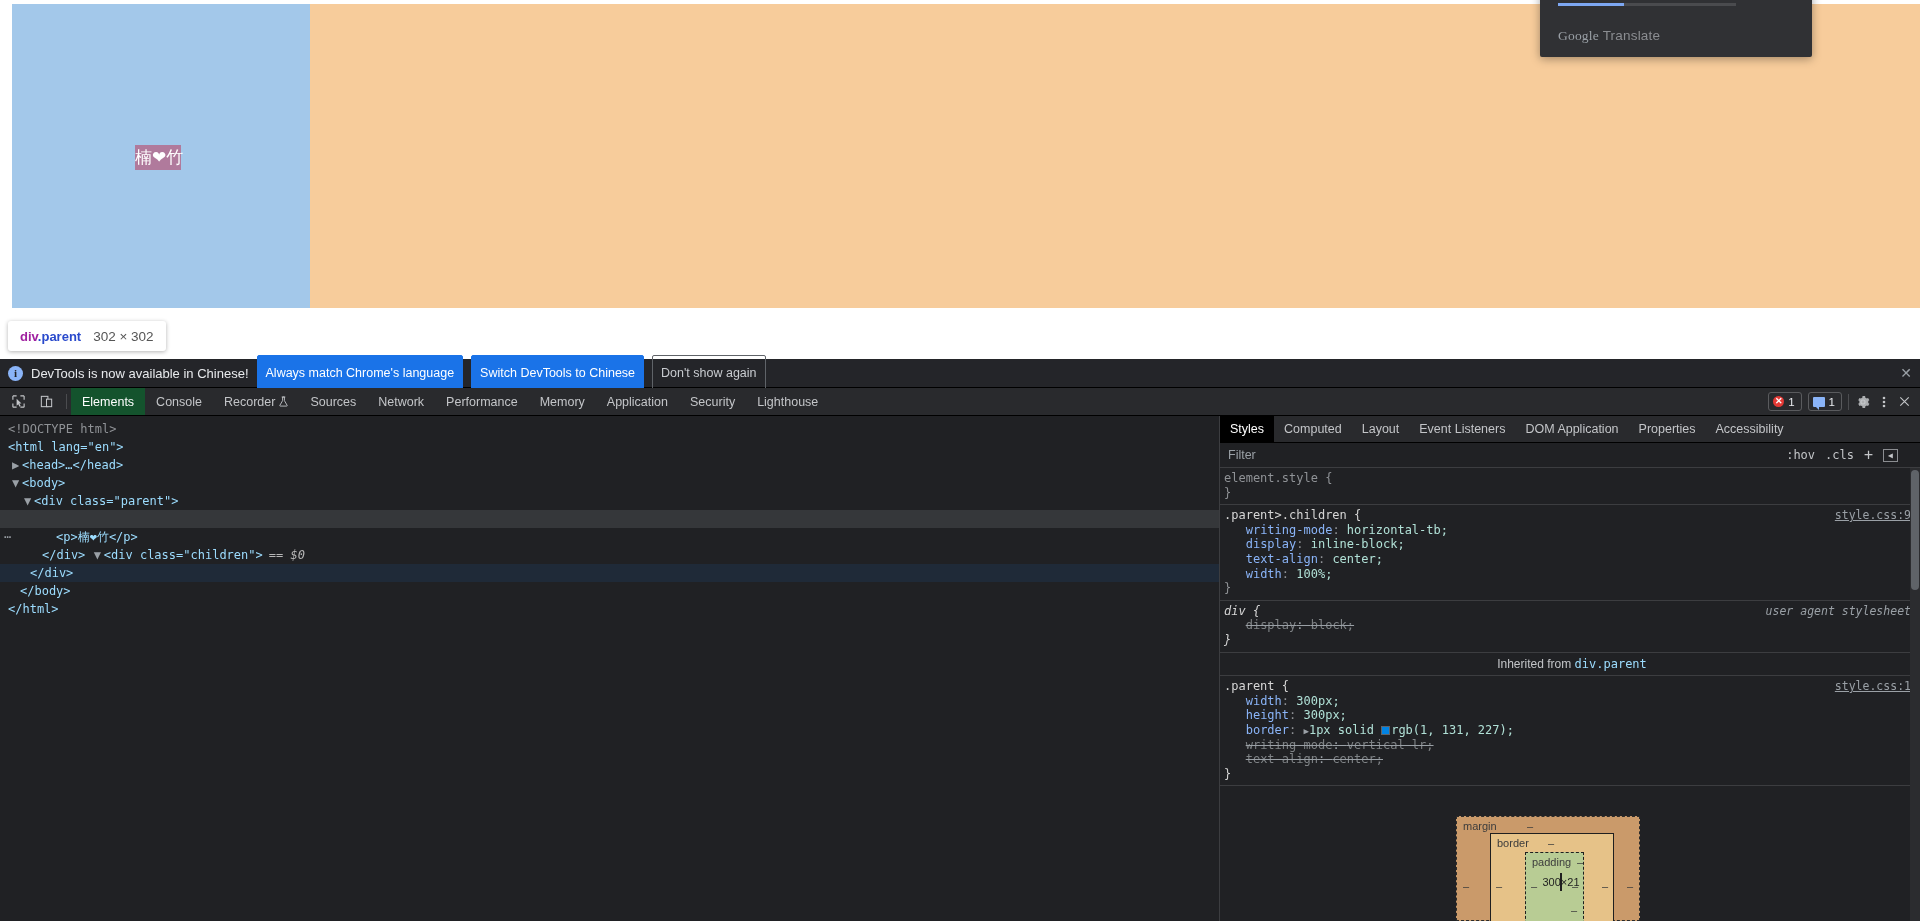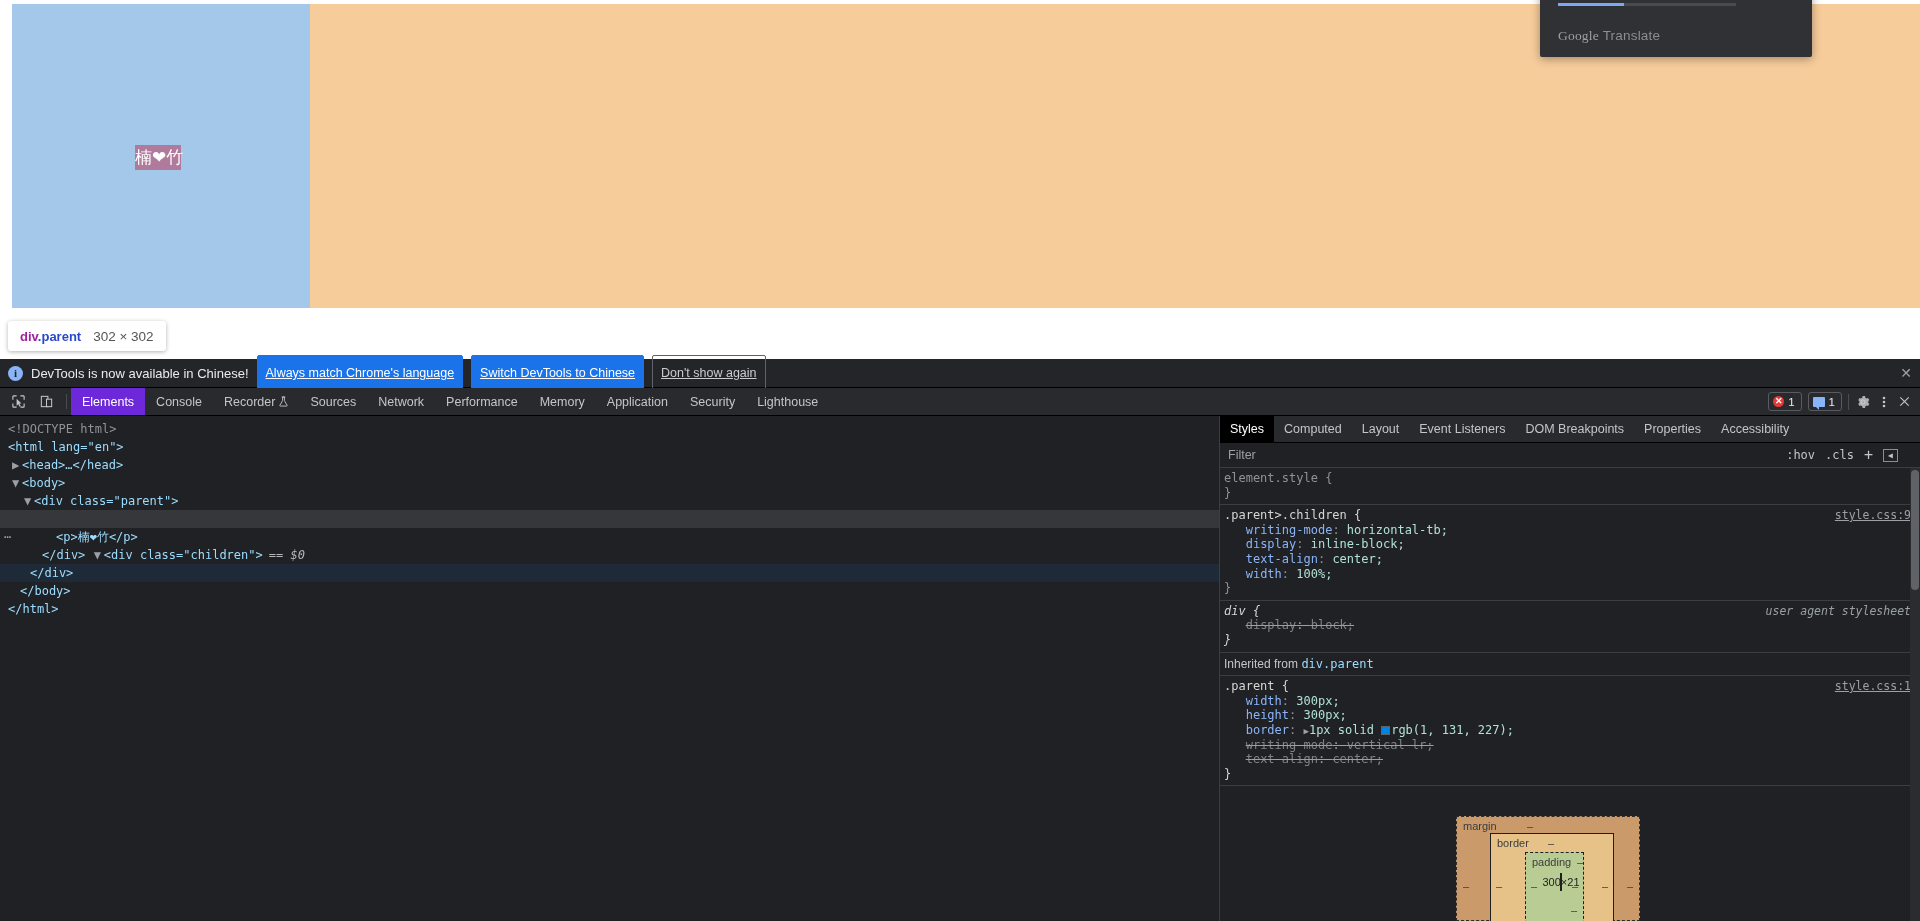--- a/index.html
+++ b/index.html
@@ -140,21 +140,20 @@
   .infobar .infotext { font-size: 13px; color: #e8eaed; white-space: nowrap; }
   .banner-btn {
     height: 36px;
     padding: 0 8px;
     font-size: 12.5px;
     border-radius: 2px;
     display: flex; align-items: center;
     white-space: nowrap;
     cursor: pointer;
     font-family: "Liberation Sans", sans-serif;
-    text-decoration: underline;
   }
   .banner-btn.primary { background: #1a73e8; color: #fff; border: 1px solid #1a73e8; }
   .banner-btn.ghost { background: transparent; color: #c9ccd0; border: 1px solid #5f6368; }
   .infobar .bar-close {
     position: absolute; right: 8px; top: 50%; transform: translateY(-50%);
     color: #9aa0a6; font-size: 14px; cursor: pointer; line-height: 1;
   }
 
   
   .tabbar {
@@ -174,21 +173,21 @@
   .tabbar .divider { width: 1px; background: #4b4c4f; margin: 6px 4px; }
   .tabs { display: flex; align-items: stretch; }
   .tab {
     display: flex; align-items: center; gap: 4px;
     padding: 0 11px;
     font-size: 12.5px;
     color: #c3c5c8;
     cursor: pointer;
     white-space: nowrap;
   }
-  .tab.active { background: #6d28d9; color: #ffffff; }
+  .tab.active { background: #14532d; color: #ffffff; }
   .tabbar .tb-right {
     position: absolute; right: 0; top: 0; bottom: 0;
     display: flex; align-items: center; gap: 6px; padding-right: 8px;
   }
   .count-pill {
     display: flex; align-items: center; gap: 4px;
     border: 1px solid #5a5b5e; border-radius: 3px;
     padding: 1px 6px 1px 4px;
     height: 19px;
     font-size: 11.5px; color: #e8eaed;
@@ -297,20 +296,21 @@
   .val { color: #b0e0d6; }
   .muted { color: #8f9296; }
   .strike { text-decoration: line-through; color: #9aa0a6; }
   .strike .prop, .strike .val { color: #7f8386; }
   .inh-head {
     padding: 4px 0 4px 4px;
     color: #c3c5c8;
     font-family: "Liberation Sans", sans-serif;
     font-size: 12px;
     border-bottom: 1px solid #3c3d40;
+    text-align: center;
   }
   .inh-head .mono { font-family: "DejaVu Sans Mono", monospace; color: #9cdcfe; }
   .swatch {
     display: inline-block; width: 9px; height: 9px;
     background: #0183e3; border: 1px solid #5f6368;
     vertical-align: -1px; margin-right: 1px;
   }
   .tri { color: #9aa0a6; font-size: 9px; }
 
   
@@ -517,21 +517,21 @@
         <div class="stab">
             <span>Computed</span>
           </div>
         <div class="stab">
             <span>Layout</span>
           </div>
         <div class="stab">
             <span>Event Listeners</span>
           </div>
         <div class="stab">
-            <span>DOM Breakpoints</span>
+            <span>DOM Application</span>
           </div>
         <div class="stab">
             <span>Properties</span>
           </div>
         <div class="stab">
             <span>Accessibility</span>
           </div>
       </div>
 
       <div class="filter-row">

